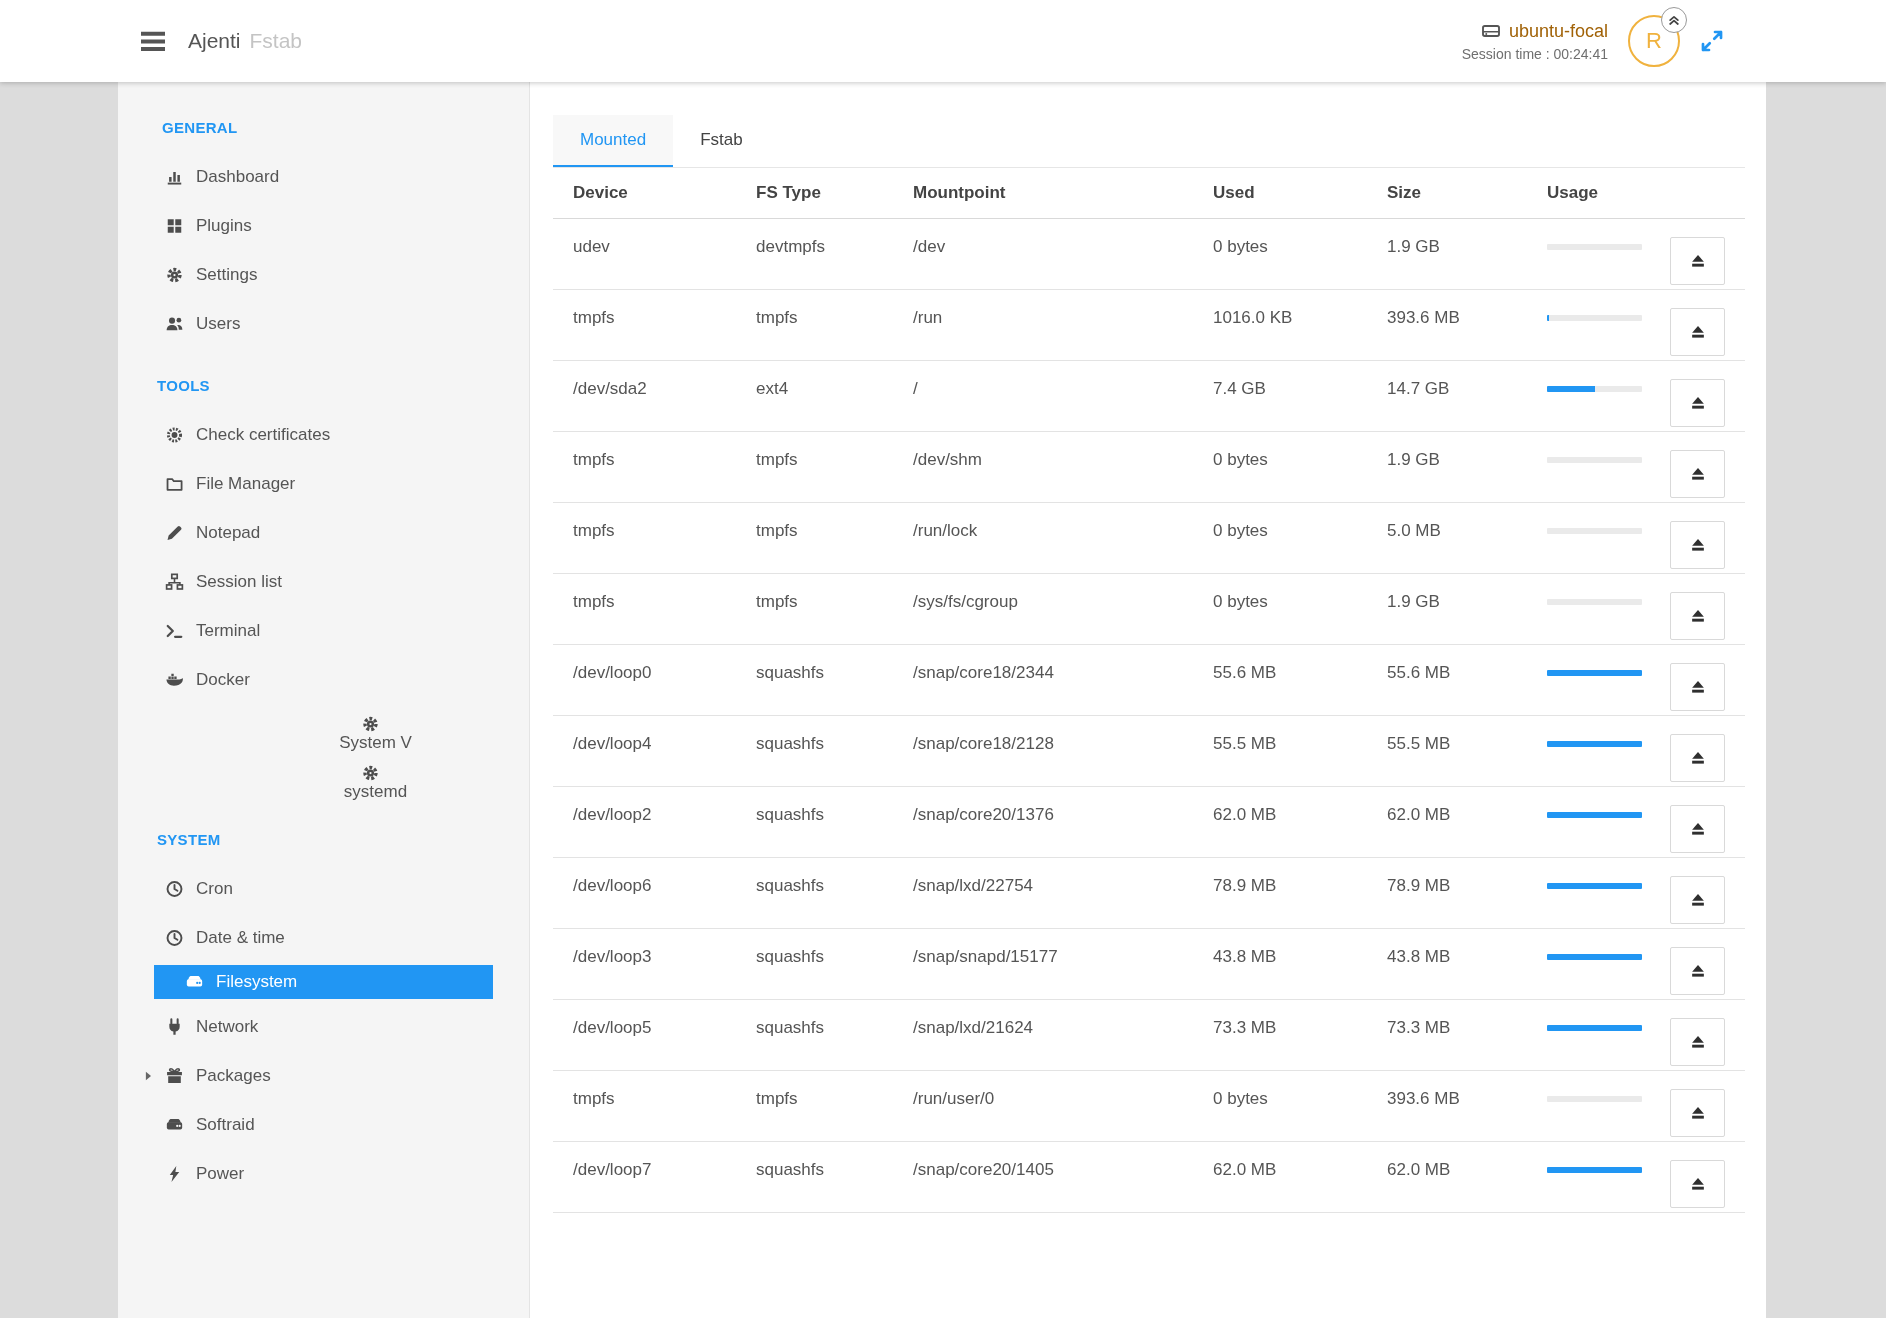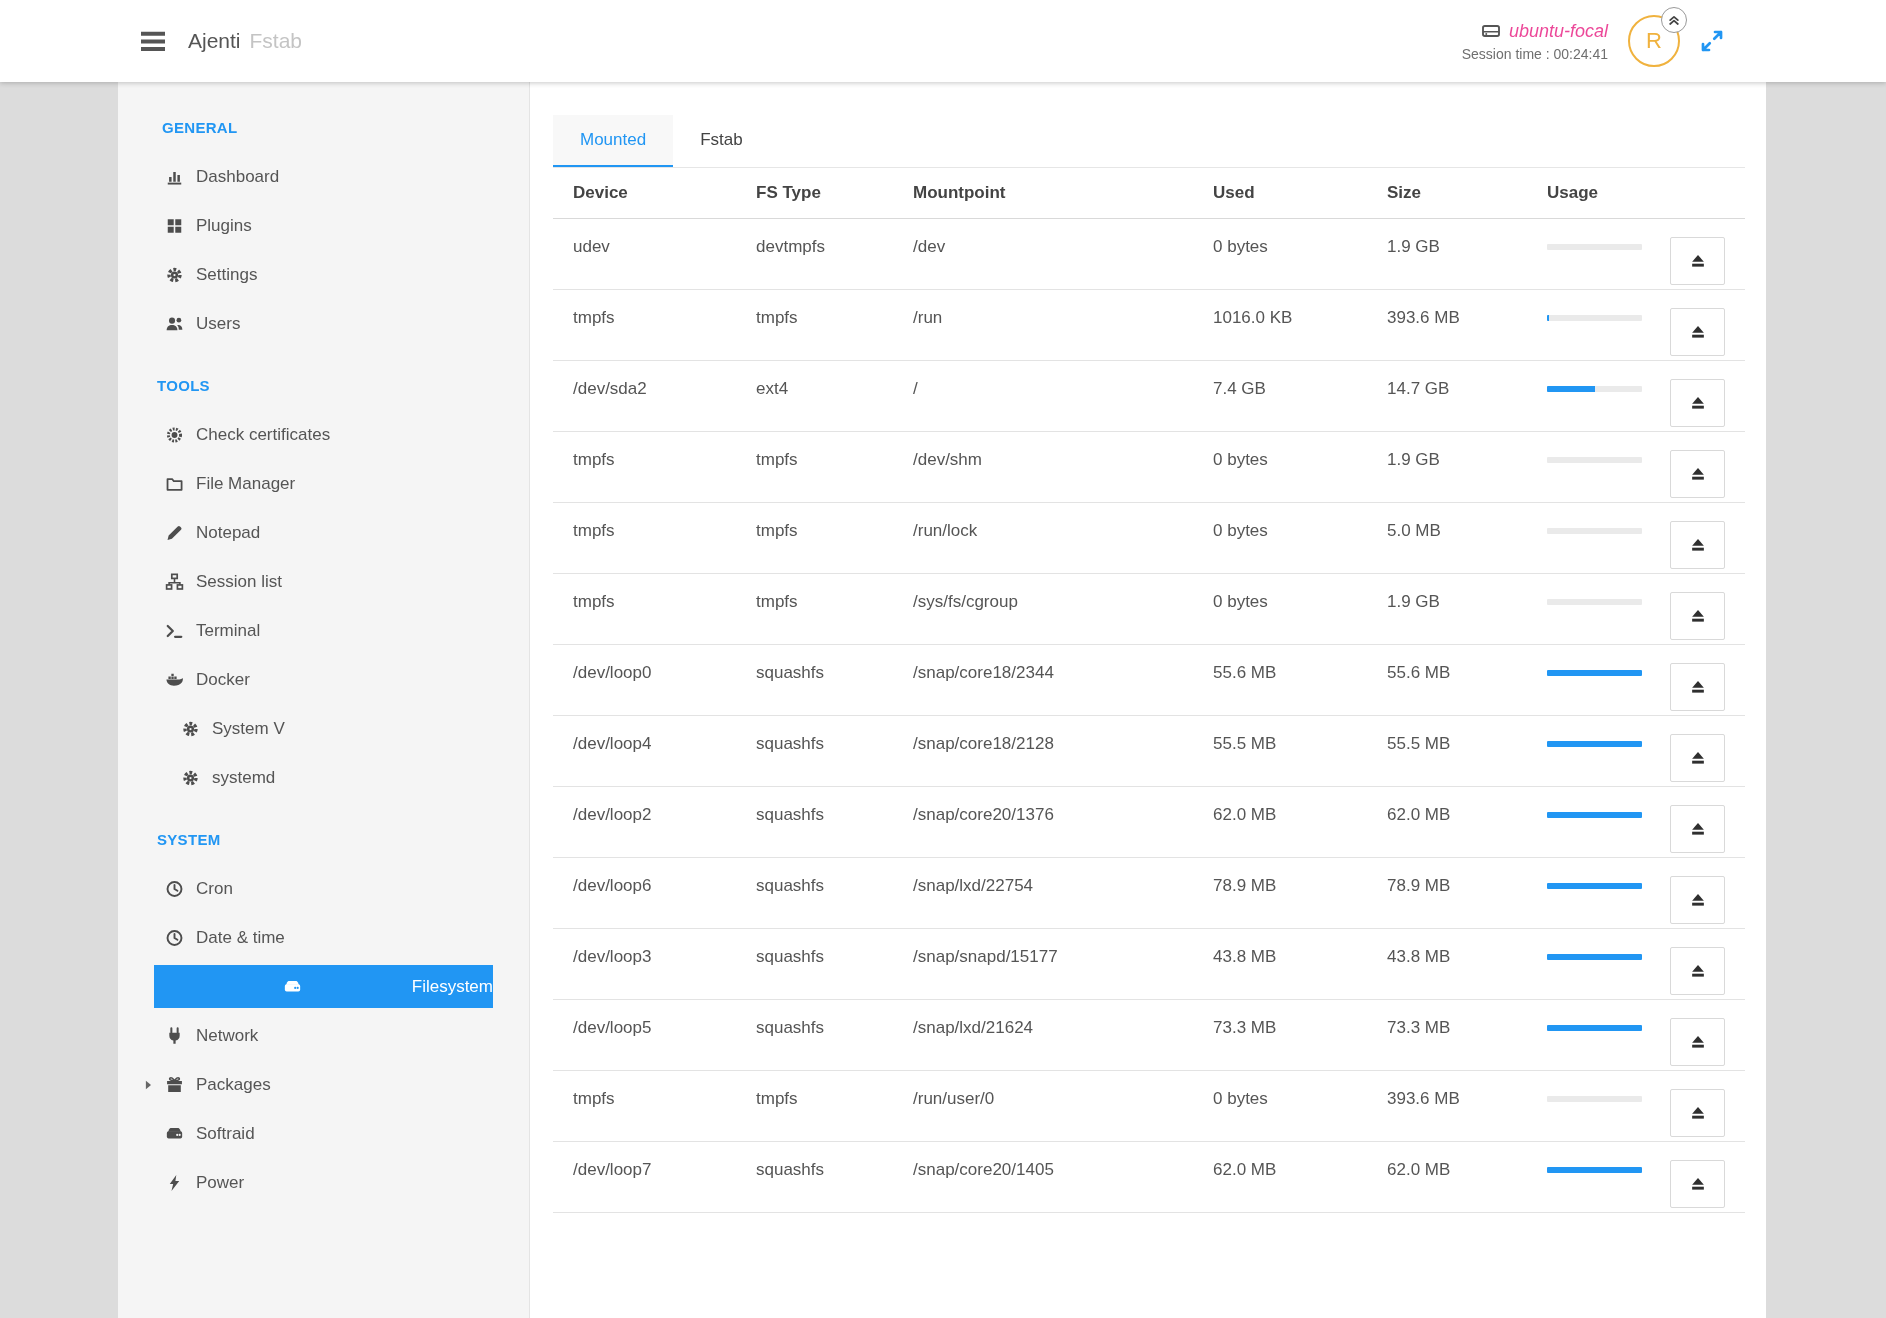--- a/index.html
+++ b/index.html
@@ -12,21 +12,21 @@
             padding:0 162px 0 140px; }
   .icon { display:inline-flex; align-items:center; justify-content:center; }
   .icon svg { width:100%; height:100%; display:block; }
   .i14{width:14px;height:14px}.i20{width:20px;height:20px}.i24{width:24px;height:24px}
   .menu-btn { width:26px; height:21px; color:#555; cursor:pointer; }
   .title { margin-left:22px; font-size:21px; display:flex; gap:9px; }
   .app-name { color:#555; }
   .page-name { color:#c4c4c4; }
   .top-right { margin-left:auto; display:flex; align-items:center; gap:20px; }
   .host-block { display:flex; flex-direction:column; align-items:flex-end; }
-  .host-line { display:flex; align-items:center; gap:8px; font-size:18px; color:#ec4899;font-style:italic; }
+  .host-line { display:flex; align-items:center; gap:8px; font-size:18px; color:#a16207; }
   .host-line .icon { color:#555; }
   .session { font-size:14px; color:#6f6f6f; margin-top:4px;margin-left:23px; }
   .avatar { position:relative; width:52px; height:52px; border:2px solid #f0b23e;
             border-radius:50%; display:flex; align-items:center; justify-content:center;
             color:#f0b23e; font-size:22px; cursor:pointer; background:#fff; }
   .badge { position:absolute; top:-10px; right:-9px; width:26px; height:26px; background:#fff;
            border:1px solid #999; border-radius:50%; display:flex; align-items:center;
            justify-content:center; color:#444; cursor:pointer; }
   .expand-btn { color:#2196f3; cursor:pointer; }
 
@@ -38,23 +38,23 @@
              padding-top:21px; overflow:hidden; }
   .section-label { height:49px; display:flex; align-items:center; padding-left:39px;
                    color:#2196f3; font-weight:bold; font-size:15px; letter-spacing:.3px;
                    margin-top:13px; }
   .sidebar > .section-label:first-child { margin-top:0;padding-left:44px; }
   .side-item { height:49px; display:flex; align-items:center; padding-left:24px;
                color:#555; font-size:17px; cursor:pointer; }
   .side-item .caret { width:22px; height:12px; color:#666; display:flex; align-items:center; }
   .side-item .caret .icon { width:12px; height:12px; }
   .side-item .it-icon { width:21px; height:18px; margin-right:11px; color:#4d4d4d; }
-  .side-item.child { padding-left:40px; }
-  .side-item.active { background:#2196f3; color:#fff; height:43px; margin:3px 36px;
-                      padding-left:8px;justify-content:space-between; }
+  .side-item.child { padding-left:104px;flex-direction:column; }
+  .side-item.active { background:#2196f3; color:#fff; height:34px; margin:3px 36px;
+                      padding-left:8px; }
   .side-item.active .it-icon { color:#fff; --icon-hole:#2196f3; }
   .it-icon { --icon-hole:#f5f5f5; }
 
   
   .content { flex:1; background:#fff; padding:33px 21px 0 23px; }
   .tabbar { display:flex; border-bottom:1px solid #e6e6e6; height:53px; }
   .tab { padding:0 27px; display:flex; align-items:center; font-size:17px; color:#444;
          cursor:pointer; border-bottom:2px solid transparent; }
   .tab.active { background:#f8f8f8; color:#2196f3; border-bottom:2px solid #2196f3; }
 

